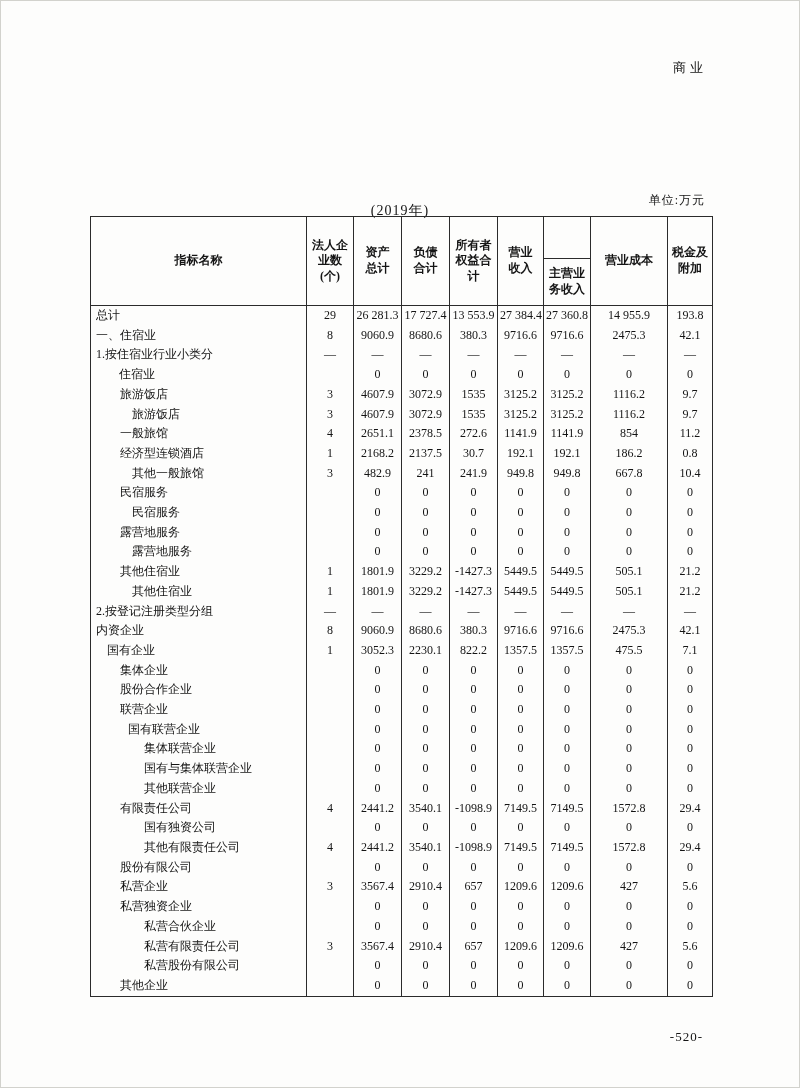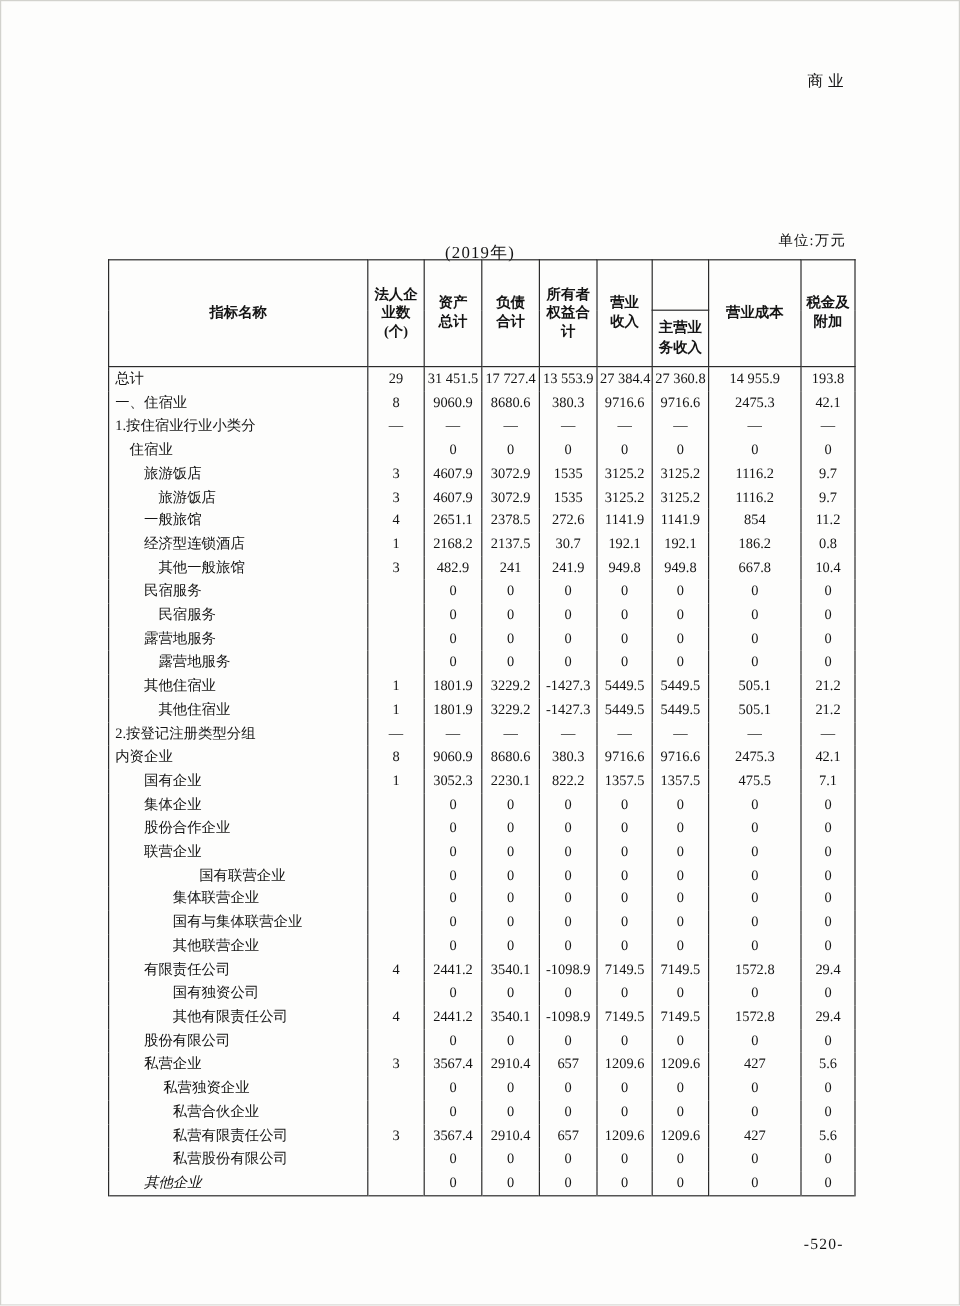--- a/index.html
+++ b/index.html
@@ -109,21 +109,21 @@
       </tr>
       <tr class="h-row-2">
         <th>主营业
 务收入</th>
       </tr>
     </thead>
     <tbody>
         <tr>
           <td class="ind" style="padding-left: 5px;">总计</td>
           <td class="num">29</td>
-          <td class="num">31 451.5</td>
+          <td class="num">26 281.3</td>
           <td class="num">17 727.4</td>
           <td class="num">13 553.9</td>
           <td class="num">27 384.4</td>
           <td class="num">27 360.8</td>
           <td class="num">14 955.9</td>
           <td class="num">193.8</td>
         </tr>
         <tr>
           <td class="ind" style="padding-left: 5px;">一、住宿业</td>
           <td class="num">8</td>
@@ -140,21 +140,21 @@
           <td class="num">—</td>
           <td class="num">—</td>
           <td class="num">—</td>
           <td class="num">—</td>
           <td class="num">—</td>
           <td class="num">—</td>
           <td class="num">—</td>
           <td class="num">—</td>
         </tr>
         <tr>
-          <td class="ind" style="padding-left: 17px;">住宿业</td>
+          <td class="ind" style="padding-left: 28px;">住宿业</td>
           <td class="num"></td>
           <td class="num">0</td>
           <td class="num">0</td>
           <td class="num">0</td>
           <td class="num">0</td>
           <td class="num">0</td>
           <td class="num">0</td>
           <td class="num">0</td>
         </tr>
         <tr>
@@ -294,21 +294,21 @@
           <td class="num">8</td>
           <td class="num">9060.9</td>
           <td class="num">8680.6</td>
           <td class="num">380.3</td>
           <td class="num">9716.6</td>
           <td class="num">9716.6</td>
           <td class="num">2475.3</td>
           <td class="num">42.1</td>
         </tr>
         <tr>
-          <td class="ind" style="padding-left: 29px; margin-top: 41px;">国有企业</td>
+          <td class="ind" style="padding-left: 16px; margin-top: 41px;">国有企业</td>
           <td class="num">1</td>
           <td class="num">3052.3</td>
           <td class="num">2230.1</td>
           <td class="num">822.2</td>
           <td class="num">1357.5</td>
           <td class="num">1357.5</td>
           <td class="num">475.5</td>
           <td class="num">7.1</td>
         </tr>
         <tr>
@@ -338,21 +338,21 @@
           <td class="num"></td>
           <td class="num">0</td>
           <td class="num">0</td>
           <td class="num">0</td>
           <td class="num">0</td>
           <td class="num">0</td>
           <td class="num">0</td>
           <td class="num">0</td>
         </tr>
         <tr>
-          <td class="ind" style="padding-left: 75px;">国有联营企业</td>
+          <td class="ind" style="padding-left: 37px;">国有联营企业</td>
           <td class="num"></td>
           <td class="num">0</td>
           <td class="num">0</td>
           <td class="num">0</td>
           <td class="num">0</td>
           <td class="num">0</td>
           <td class="num">0</td>
           <td class="num">0</td>
         </tr>
         <tr>
@@ -437,21 +437,21 @@
           <td class="num">3</td>
           <td class="num">3567.4</td>
           <td class="num">2910.4</td>
           <td class="num">657</td>
           <td class="num">1209.6</td>
           <td class="num">1209.6</td>
           <td class="num">427</td>
           <td class="num">5.6</td>
         </tr>
         <tr>
-          <td class="ind" style="padding-left: 45px;">私营独资企业</td>
+          <td class="ind" style="padding-left: 29px;">私营独资企业</td>
           <td class="num"></td>
           <td class="num">0</td>
           <td class="num">0</td>
           <td class="num">0</td>
           <td class="num">0</td>
           <td class="num">0</td>
           <td class="num">0</td>
           <td class="num">0</td>
         </tr>
         <tr>
@@ -481,21 +481,21 @@
           <td class="num"></td>
           <td class="num">0</td>
           <td class="num">0</td>
           <td class="num">0</td>
           <td class="num">0</td>
           <td class="num">0</td>
           <td class="num">0</td>
           <td class="num">0</td>
         </tr>
         <tr>
-          <td class="ind" style="padding-left: 29px; font-style: italic;">其他企业</td>
+          <td class="ind" style="padding-left: 29px;">其他企业</td>
           <td class="num"></td>
           <td class="num">0</td>
           <td class="num">0</td>
           <td class="num">0</td>
           <td class="num">0</td>
           <td class="num">0</td>
           <td class="num">0</td>
           <td class="num">0</td>
         </tr>
       </tbody>

